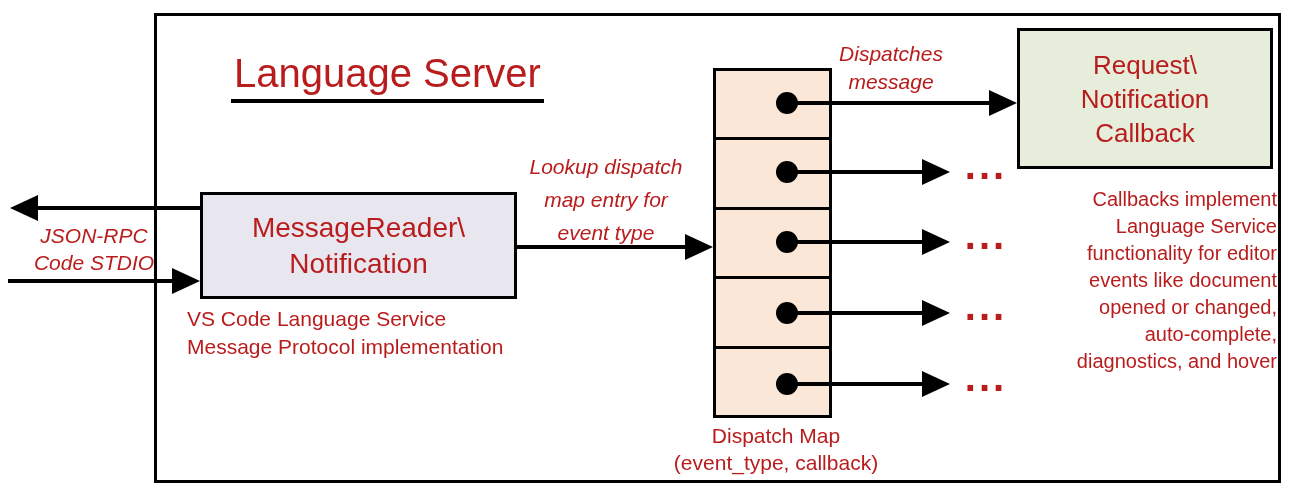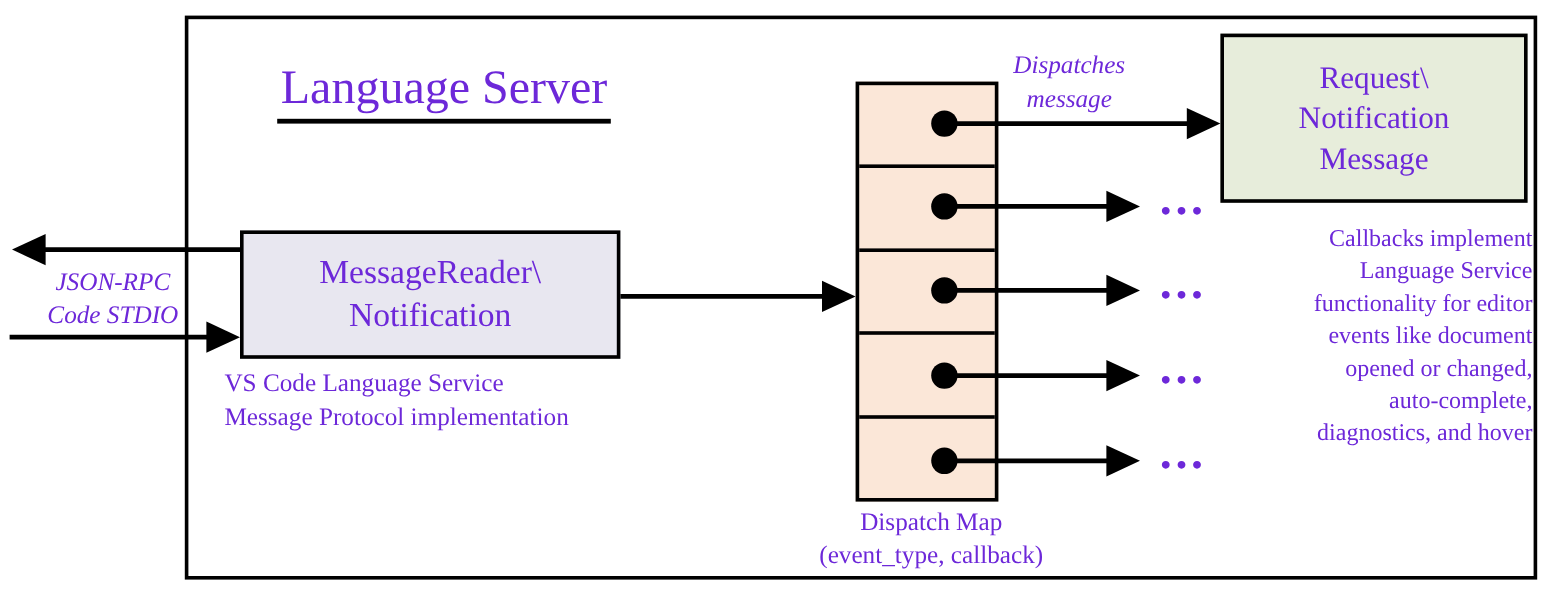--- a/index.html
+++ b/index.html
@@ -1,21 +1,21 @@
 <!DOCTYPE html>
 <html><head>
 <meta charset="utf-8">
 <style>
   html,body{margin:0;padding:0;background:#ffffff;}
   #canvas{
     position:relative;
     width:1291px;height:494px;
     background:#ffffff;
-    font-family:Liberation Serif, serif;
-    color:#6d28d9;
+    font-family:Liberation Sans, sans-serif;
+    color:#b91c1c;
     overflow:hidden;
   }
   .abs{position:absolute;}
   
   .boundary{
     left:154px;top:13px;width:1127px;height:470px;
     border:3px solid #000;box-sizing:border-box;
     background:#fff;
   }
   
@@ -112,38 +112,41 @@
   <div class="abs stdio-label">JSON-RPC
 Code STDIO</div>
 
   <div class="abs msg-box">
     <span>MessageReader\
 Notification</span>
   </div>
   <div class="abs msg-caption">VS Code Language Service
 Message Protocol implementation</div>
 
+  <div class="abs lookup-label">Lookup dispatch
+map entry for
+event type</div>
 
   <div class="abs dispatch-map">
     <div class="dispatch-cell sep"></div>
     <div class="dispatch-cell sep"></div>
     <div class="dispatch-cell sep"></div>
     <div class="dispatch-cell sep"></div>
     <div class="dispatch-cell"></div>
   </div>
   <div class="abs dispatches-label">Dispatches
 message</div>
 
   <div class="abs dispatch-caption">Dispatch Map
 (event_type, callback)</div>
 
   <div class="abs callback-box">
     <span>Request\
 Notification
-Message</span>
+Callback</span>
   </div>
 
   <div class="abs callbacks-note">Callbacks implement
 Language Service
 functionality for editor
 events like document
 opened or changed,
 auto-complete,
 diagnostics, and hover</div>
 

